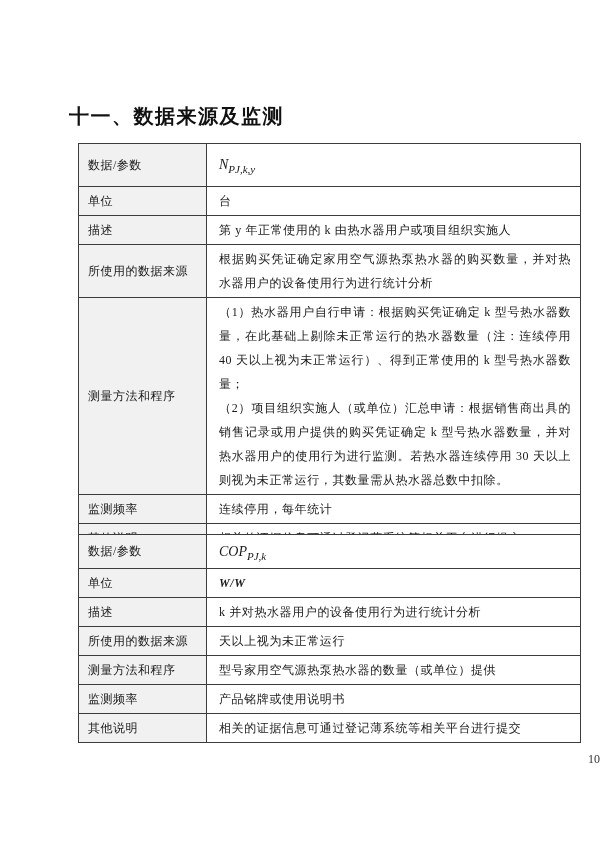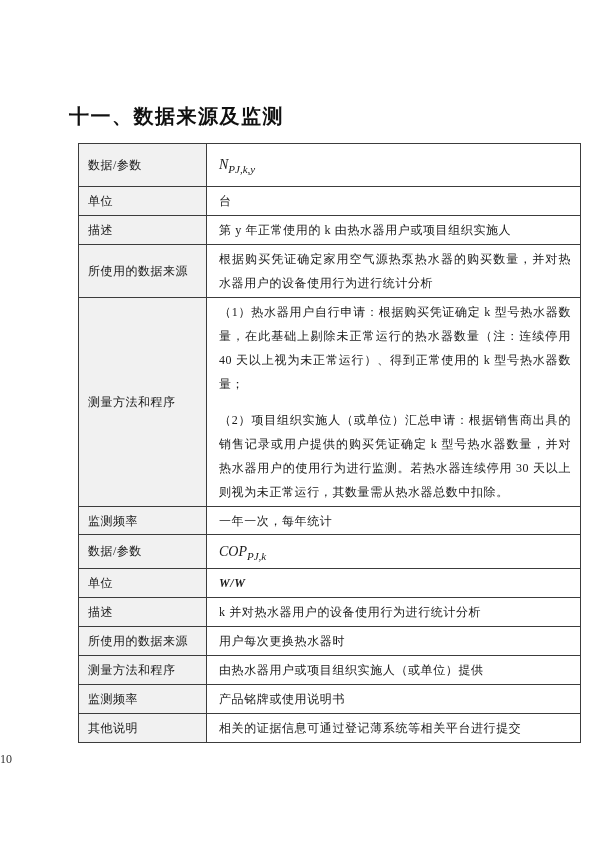--- a/index.html
+++ b/index.html
@@ -58,26 +58,26 @@
     font-size: 14px;
     letter-spacing: 0;
   }
   .param sub {
     font-style: italic;
     font-size: 11px;
     letter-spacing: 0;
     line-height: 0;
   }
   .bold { font-weight: bold; font-style: italic; }
-  .para + .para { margin-top: 12px; }
+  .para + .para { margin-top: 0; }
   .page-number {
     position: absolute;
     top: 752px; left: 0;
     width: 600px;
-    text-align: left;
+    text-align: right;
     font-size: 12px;
     color: #333;
   }
 </style>
 </head>
 <body>
 
 <div class="section-title">十一、数据来源及监测</div>
 
 <table class="doc-table" id="table1">
@@ -102,21 +102,21 @@
     </tr>
     <tr>
       <td class="label-cell">测量方法和程序</td>
       <td class="value-cell justify">
         <div class="para">（1）热水器用户自行申请：根据购买凭证确定 k 型号热水器数量，在此基础上剔除未正常运行的热水器数量（注：连续停用 40 天以上视为未正常运行）、得到正常使用的 k 型号热水器数量；</div>
         <div class="para">（2）项目组织实施人（或单位）汇总申请：根据销售商出具的销售记录或用户提供的购买凭证确定 k 型号热水器数量，并对热水器用户的使用行为进行监测。若热水器连续停用 30 天以上则视为未正常运行，其数量需从热水器总数中扣除。</div>
       </td>
     </tr>
     <tr class="h27">
       <td class="label-cell">监测频率</td>
-      <td class="value-cell">一年一次，每年统计</td>
+      <td class="value-cell">连续停用，每年统计</td>
     </tr>
     <tr class="h29">
       <td class="label-cell">其他说明</td>
       <td class="value-cell">相关的证据信息可通过登记薄系统等相关平台进行提交</td>
     </tr>
   </tbody>
 </table>
 
 <table class="doc-table" id="table2">
   <tbody>
@@ -129,25 +129,25 @@
     <tr class="h26">
       <td class="label-cell">单位</td>
       <td class="value-cell bold">W/W</td>
     </tr>
     <tr class="h26">
       <td class="label-cell">描述</td>
       <td class="value-cell">k 并对热水器用户的设备使用行为进行统计分析</td>
     </tr>
     <tr class="h26">
       <td class="label-cell">所使用的数据来源</td>
-      <td class="value-cell">用户每次更换热水器时</td>
+      <td class="value-cell">天以上视为未正常运行</td>
     </tr>
     <tr class="h26">
       <td class="label-cell">测量方法和程序</td>
-      <td class="value-cell">由热水器用户或项目组织实施人（或单位）提供</td>
+      <td class="value-cell">型号家用空气源热泵热水器的数量（或单位）提供</td>
     </tr>
     <tr class="h26">
       <td class="label-cell">监测频率</td>
       <td class="value-cell">产品铭牌或使用说明书</td>
     </tr>
     <tr class="h26">
       <td class="label-cell">其他说明</td>
       <td class="value-cell">相关的证据信息可通过登记薄系统等相关平台进行提交</td>
     </tr>
   </tbody>

